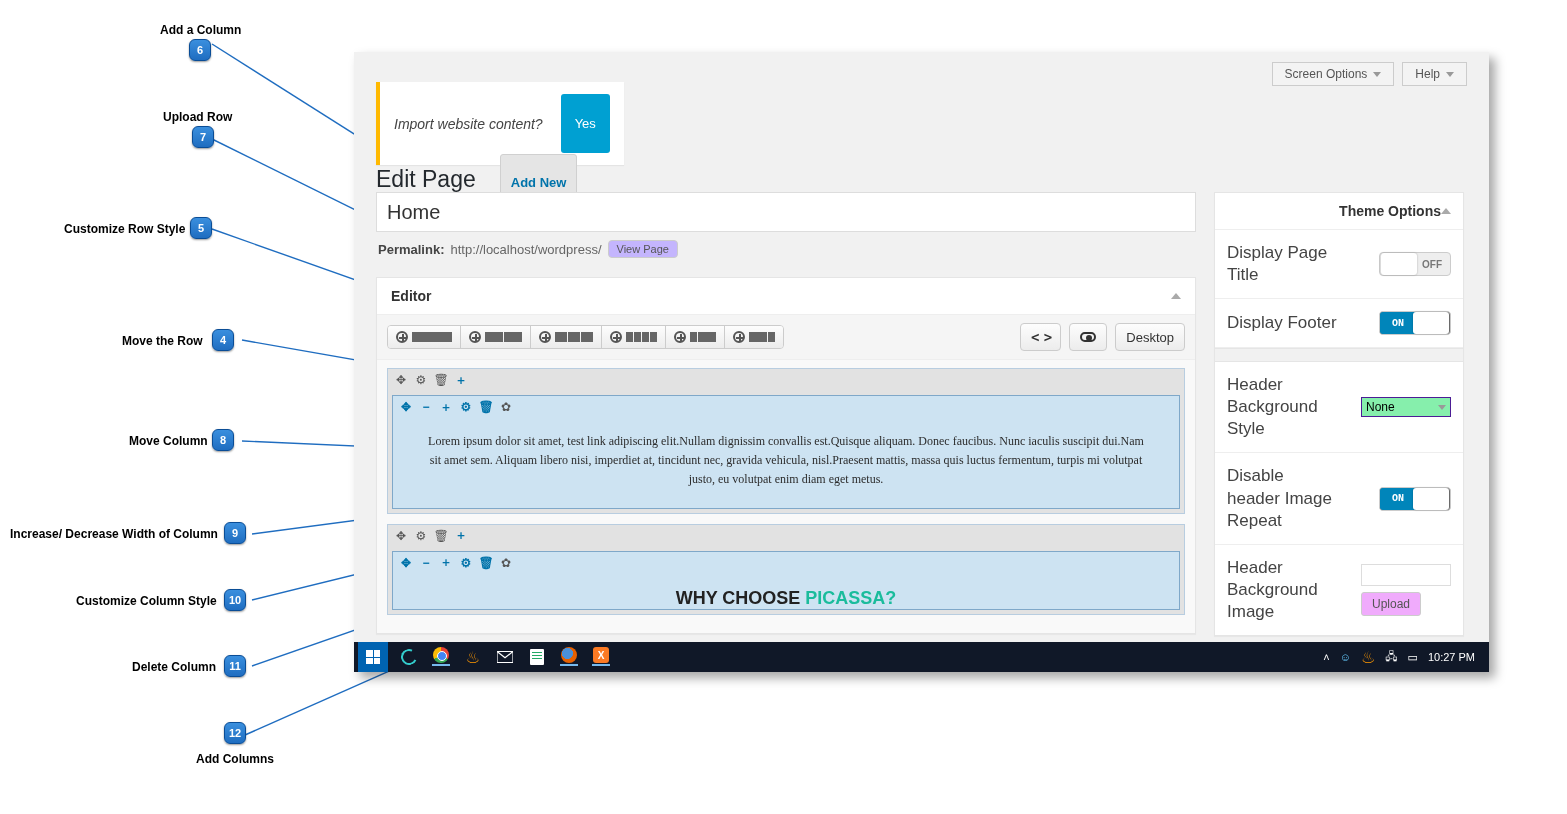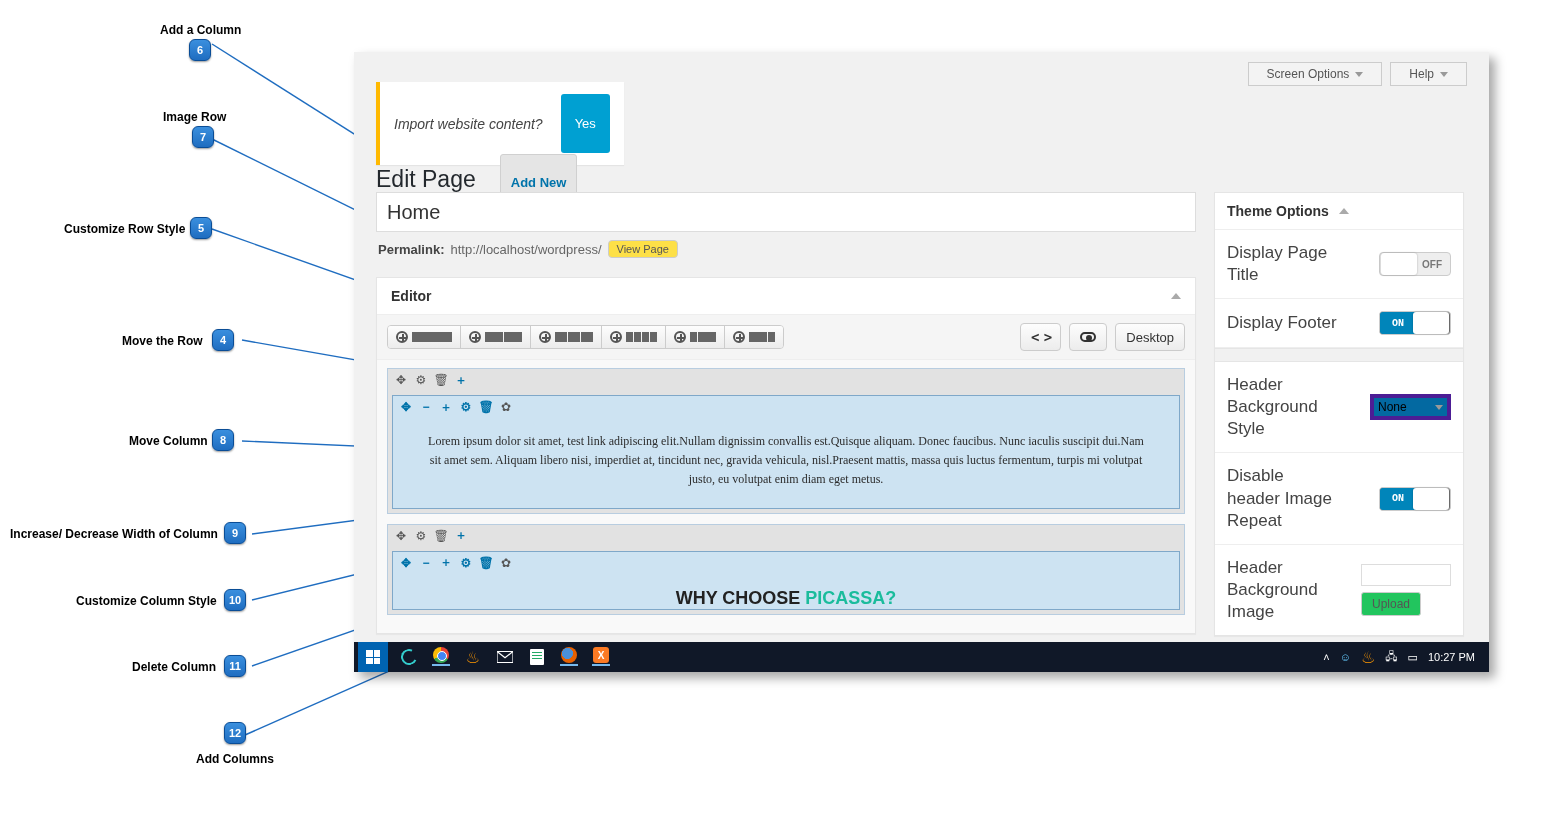--- a/index.html
+++ b/index.html
@@ -15,40 +15,40 @@
   .browser {
     position: absolute; left: 354px; top: 52px; width: 1135px; height: 620px;
     background: #f1f1f1; box-shadow: 6px 6px 10px rgba(0,0,0,.35);
     overflow: hidden;
   }
   .screenopts {
     position: absolute; right: 22px; top: 10px; display: flex; gap: 8px;
   }
   .so-btn {
     background: #f3f3f3; border: 1px solid #ccc; color: #555;
-    font-size: 12px; padding: 4px 18px; display: flex; align-items: center; gap: 6px;
+    font-size: 12px; padding: 4px 12px; display: flex; align-items: center; gap: 6px;
   }
   .tri { width: 0; height: 0; border-left: 4px solid transparent; border-right: 4px solid transparent; border-top: 5px solid #999; }
   .notice {
     position: absolute; left: 22px; top: 30px; background: #fff; border-left: 4px solid #ffb900;
     box-shadow: 0 1px 1px rgba(0,0,0,.05); padding: 12px 14px; display: flex; align-items: center; gap: 18px;
   }
   .notice-text { color: #444; font-size: 14px; font-style: italic; }
   .notice-btn { background: #00a0d2; color: #fff; border: none; padding: 22px 14px; font-size: 13px; border-radius: 3px; }
   .page-heading { position: absolute; left: 22px; top: 102px; display: flex; align-items: baseline; gap: 24px; }
   .page-heading h1 { font-size: 23px; font-weight: 400; color: #23282d; }
   .addnew { background: #e5e5e5; border: 1px solid #d0d0d0; color: #0073aa; font-size: 13px; padding: 20px 10px; border-radius: 3px; font-weight: 600; }
   .title-wrap { position: absolute; left: 22px; top: 140px; width: 820px; }
   .title-input {
     width: 100%; height: 40px; font-size: 20px; padding: 4px 10px;
     border: 1px solid #ddd; background: #fff; color: #333; outline: none;
   }
   .permalink { font-size: 13px; color: #666; padding: 8px 2px 0; display: flex; align-items: center; gap: 6px; }
   .permalink b { color: #444; font-weight: 600; }
-  .vp-btn { border: 1px solid #ccc; background: #fde047; color: #555; font-size: 11px; padding: 2px 8px; border-radius: 4px; }
+  .vp-btn { border: 1px solid #ccc; background: #c4b5fd; color: #555; font-size: 11px; padding: 2px 8px; border-radius: 4px; }
   .editor-box {
     position: absolute; left: 22px; top: 225px; width: 820px; background: #fff;
     border: 1px solid #e5e5e5; box-shadow: 0 1px 1px rgba(0,0,0,.04);
   }
   .editor-head { display: flex; justify-content: space-between; align-items: center; padding: 10px 14px; border-bottom: 1px solid #eee; }
   .editor-head span { font-size: 14px; color: #333; font-weight: 600; }
   .tri-up { width: 0; height: 0; border-left: 5px solid transparent; border-right: 5px solid transparent; border-bottom: 6px solid #aaa; }
   .toolbar { display: flex; padding: 8px 10px; gap: 0; align-items: center; border-bottom: 1px solid #eee; background: #f5f5f5; }
   .tb-grp { display: flex; border: 1px solid #ccc; border-radius: 4px; overflow: hidden; margin-right: 10px; }
   .tb-btn {
@@ -84,36 +84,36 @@
   .col-ctrls { display: flex; gap: 6px; padding: 4px 6px; }
   .col-body { padding: 14px 28px 18px; text-align: center; }
   .col-body h2 { font-family: Georgia, serif; font-weight: bold; font-size: 20px; color: #222; margin-bottom: 14px; }
   .col-body p { font-family: Georgia, serif; font-size: 12px; color: #2c2c2c; line-height: 1.6; }
   .col-body .h2b { font-weight: bold; font-size: 18px; color: #222; }
   .h2b .brand { color: #1abc9c; }
   .sidepanel {
     position: absolute; left: 860px; top: 140px; width: 250px; background: #fff;
     border: 1px solid #e5e5e5; box-shadow: 0 1px 1px rgba(0,0,0,.04);
   }
-  .sp-head { display: flex; justify-content: flex-start; align-items: center; padding: 10px 12px; border-bottom: 1px solid #eee; font-size: 14px; font-weight: 600; color: #333; gap: 10px; }
+  .sp-head { display: flex; justify-content: flex-end; align-items: center; padding: 10px 12px; border-bottom: 1px solid #eee; font-size: 14px; font-weight: 600; color: #333; }
   .sp-row { display: flex; justify-content: space-between; align-items: center; padding: 12px 12px; border-bottom: 1px solid #eee; gap: 8px; }
   .sp-row.noborder { border-bottom: none; }
   .sp-row label { font-size: 17px; color: #444; line-height: 1.3; max-width: 110px; }
   .sp-gap { height: 14px; background: #f1f1f1; border-top: 1px solid #e5e5e5; border-bottom: 1px solid #e5e5e5; }
   .toggle { width: 72px; height: 24px; border-radius: 4px; border: 1px solid #ccc; background: #eee; position: relative; font-size: 11px; font-weight: 600; color: #777; display: flex; align-items: center; }
   .toggle.on { background: #737373; font-family: Liberation Mono, monospace; }
   .toggle .knob { width: 36px; height: 22px; background: #fff; border-radius: 3px; box-shadow: 0 0 2px rgba(0,0,0,.3); position: absolute; }
   .toggle.on .knob { right: 1px; }
   .toggle.off .knob { left: 1px; }
   .toggle .fill-on { position: absolute; left: 0; top: 0; bottom: 0; width: 36px; background: #0085ba; color: #fff; display: flex; align-items: center; justify-content: center; border-radius: 3px 0 0 3px; font-size: 10px; }
   .toggle .lbl-off { position: absolute; right: 0; top: 0; bottom: 0; width: 36px; display: flex; align-items: center; justify-content: center; font-size: 10px; }
-  .select { border: 4px solid #4c1d95; font-size: 12px; padding: 2px 4px; width: 81px; display: flex; justify-content: space-between; align-items: center; background: #0369a1; }
+  .select { border: 1px solid #4c1d95; font-size: 12px; padding: 2px 4px; width: 90px; display: flex; justify-content: space-between; align-items: center; background: #86efac; }
   .upload-wrap { display: flex; flex-direction: column; gap: 6px; align-items: flex-start; }
   .upload-inp { width: 90px; height: 22px; border: 1px solid #ddd; background: #fff; }
-  .upload-btn { border: 1px solid #ccc; background: #22c55e; font-size: 12px; padding: 4px 10px; border-radius: 3px; color: #555; }
+  .upload-btn { border: 1px solid #ccc; background: #f0abfc; font-size: 12px; padding: 4px 10px; border-radius: 3px; color: #555; }
   .taskbar {
     position: absolute; left: 0; bottom: 0; height: 30px; width: 1135px;
     background: #101828; display: flex; align-items: center; padding: 0 4px; color: #fff;
   }
   .tb-start { width: 30px; height: 30px; background: #0063b1; display: flex; align-items: center; justify-content: center; }
   .win { width: 14px; height: 14px; display: grid; grid-template-columns: 1fr 1fr; grid-template-rows: 1fr 1fr; gap: 1px; }
   .win div { background: #fff; }
   .tb-icons { display: flex; align-items: center; gap: 14px; padding-left: 12px; }
   .tico { width: 18px; height: 18px; display: flex; align-items: center; justify-content: center; font-size: 14px; }
   .tb-flex { flex: 1; }
@@ -144,21 +144,21 @@
   <line x1="252" y1="666" x2="828" y2="465" stroke="#1f6dc0" stroke-width="1.4"></line>
   <line x1="245" y1="735" x2="852" y2="466" stroke="#1f6dc0" stroke-width="1.4"></line>
   <line x1="770" y1="146" x2="954" y2="390" stroke="#1f6dc0" stroke-width="1.4"></line>
   <line x1="900" y1="140" x2="1398" y2="393" stroke="#1f6dc0" stroke-width="1.4"></line>
   <line x1="1148" y1="140" x2="1438" y2="393" stroke="#1f6dc0" stroke-width="1.4"></line>
 </svg>
 
 <div class="callout-label" style="left:160px; top:23px;">Add a Column</div>
 <div class="callout-bubble" style="left:189px; top:39px;">6</div>
 
-<div class="callout-label" style="left:163px; top:110px;">Image Row</div>
+<div class="callout-label" style="left:163px; top:110px;">Upload Row</div>
 <div class="callout-bubble" style="left:192px; top:126px;">7</div>
 
 <div class="callout-label" style="left:64px; top:222px;">Customize Row Style</div>
 <div class="callout-bubble" style="left:190px; top:217px;">5</div>
 
 <div class="callout-label" style="left:122px; top:334px;">Move the Row</div>
 <div class="callout-bubble" style="left:212px; top:329px;">4</div>
 
 <div class="callout-label" style="left:129px; top:434px;">Move Column</div>
 <div class="callout-bubble" style="left:212px; top:429px;">8</div>

